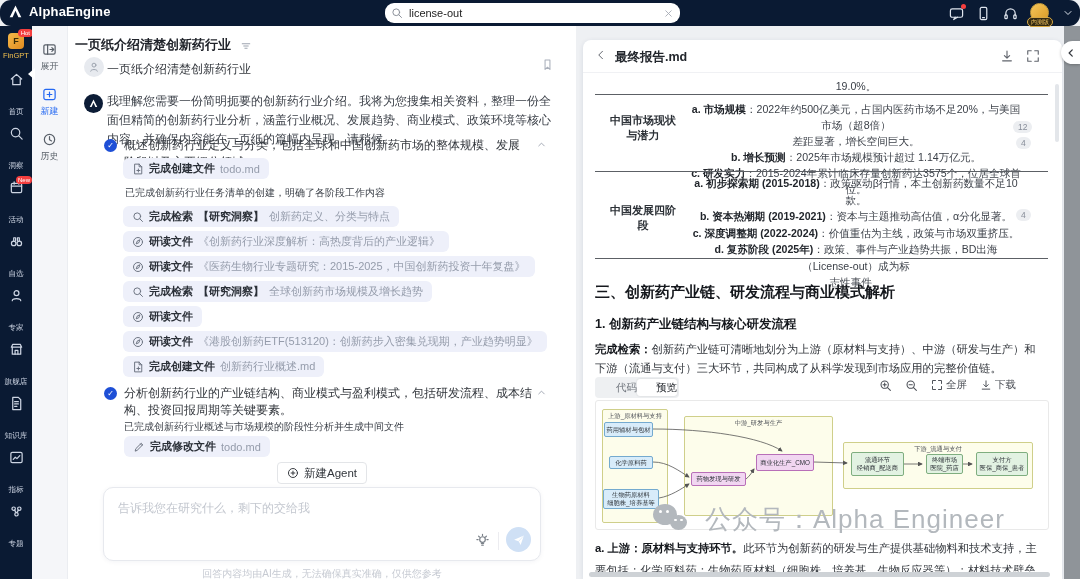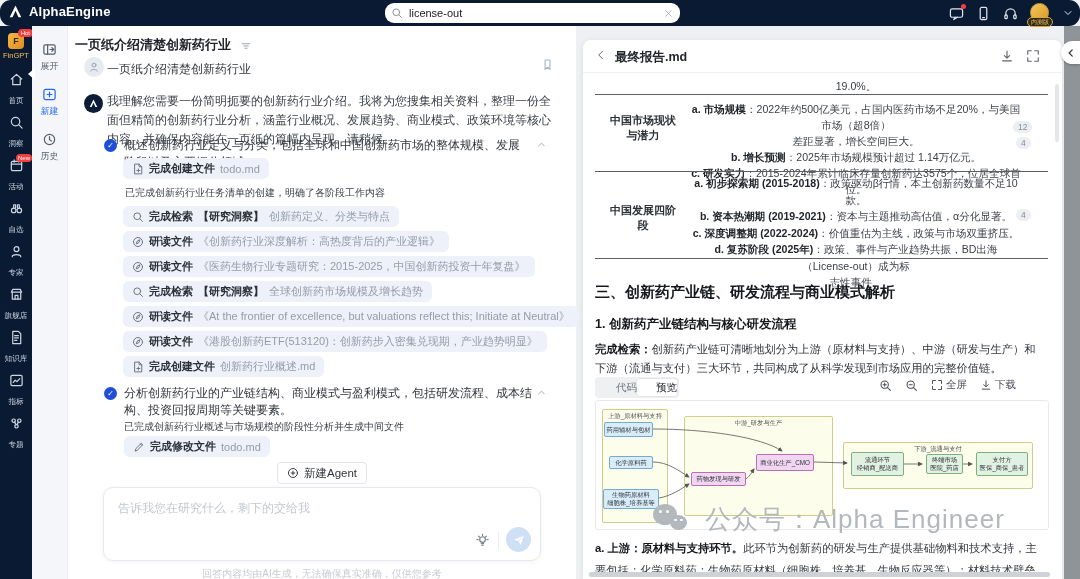--- a/index.html
+++ b/index.html
@@ -27,21 +27,21 @@
                 border-radius:5px;white-space:nowrap;}
 
   
   .rail{position:absolute;left:0;top:26px;bottom:0;width:32px;background:#0a1a33;color:#cdd5e3;}
   .fingpt{position:relative;margin:7px auto 12px;width:28px;text-align:center;}
   .fingpt-ic{width:16px;height:16px;margin:0 auto;border-radius:4px;background:linear-gradient(135deg,#f6b94a,#e08b1f);
              display:flex;align-items:center;justify-content:center;color:#3a2c07;font-size:9px;font-weight:bold;}
   .fingpt-label{font-size:7.5px;color:#f3c14f;margin-top:2px;}
   .hotbadge{position:absolute;top:-4px;right:-3px;background:#f53f3f;color:#fff;font-size:6px;line-height:8px;
             padding:0 3px;border-radius:5px;}
-  .rail-item{position:relative;width:100%;display:flex;flex-direction:column;align-items:center;gap:8px;
+  .rail-item{position:relative;width:100%;display:flex;flex-direction:column;align-items:center;gap:19px;
              margin-bottom:9px;}
   .rail-item .lbl{font-size:8px;transform:scale(.95);}
   .newbadge{position:absolute;top:-4px;right:0;background:#f53f3f;color:#fff;font-size:6px;line-height:8px;
             padding:0 2px;border-radius:5px;}
   .tooltip-arrow{position:absolute;left:28px;top:68px;width:0;height:0;border-top:6px solid transparent;
                  border-bottom:6px solid transparent;border-right:7px solid #ffffff;z-index:4;}
 
   
   .rail2{position:absolute;left:32px;top:26px;bottom:0;width:36px;background:#f5f6f9;border-right:1px solid #ebedf1;
          box-sizing:border-box;color:#596069;}
@@ -431,21 +431,20 @@
         <span class="cd">全球创新药市场规模及增长趋势</span>
       </div></div>
       <div class="chiprow"><div class="chip">
         <svg class="cic" width="12" height="12" viewBox="0 0 16 16">
               <g class="ln">
                 <circle cx="8" cy="8" r="6"></circle>
                 <path d="M10.5 5.5L9 9l-3.5 1.5L7 7z"></path>
               </g>
             </svg>
         <span class="cl">研读文件</span>
-        <span class="cd">《At the frontier of excellence, but valuations reflect this; Initiate at Neutral》</span>
       </div></div>
       <div class="chiprow"><div class="chip">
         <svg class="cic" width="12" height="12" viewBox="0 0 16 16">
               <g class="ln">
                 <circle cx="8" cy="8" r="6"></circle>
                 <path d="M10.5 5.5L9 9l-3.5 1.5L7 7z"></path>
               </g>
             </svg>
         <span class="cl">研读文件</span>
         <span class="cd">《港股创新药ETF(513120)：创新药步入密集兑现期，产业趋势明显》</span>

